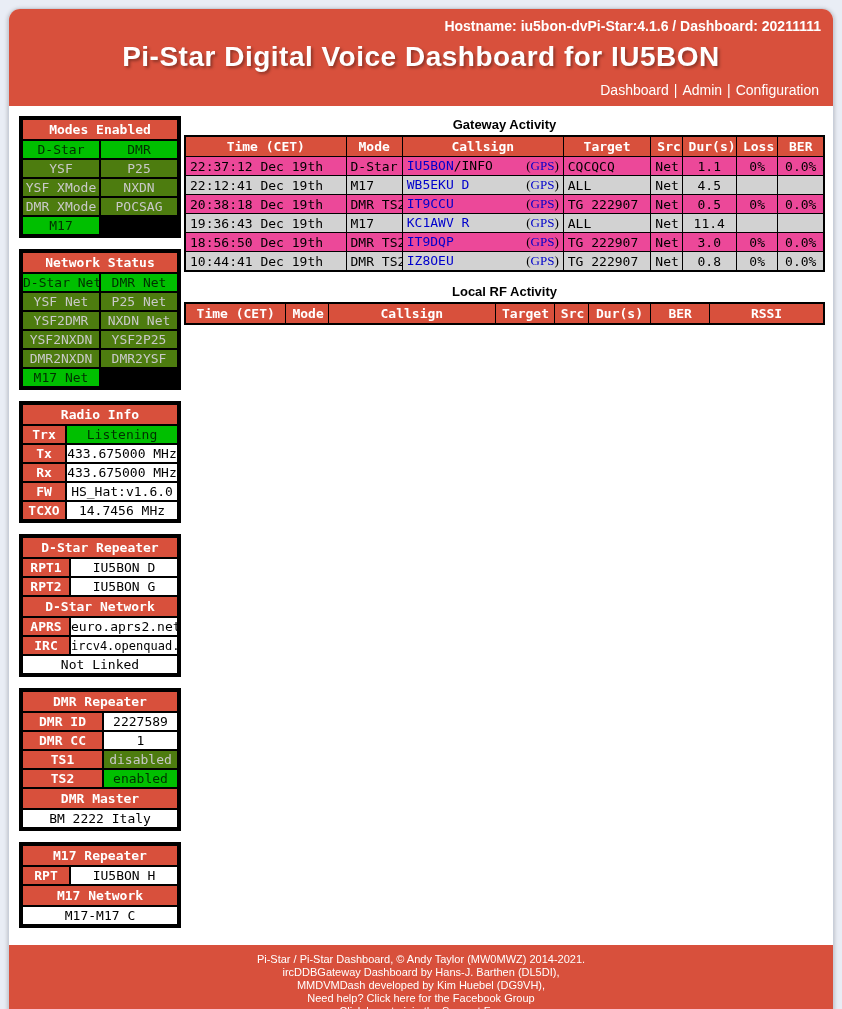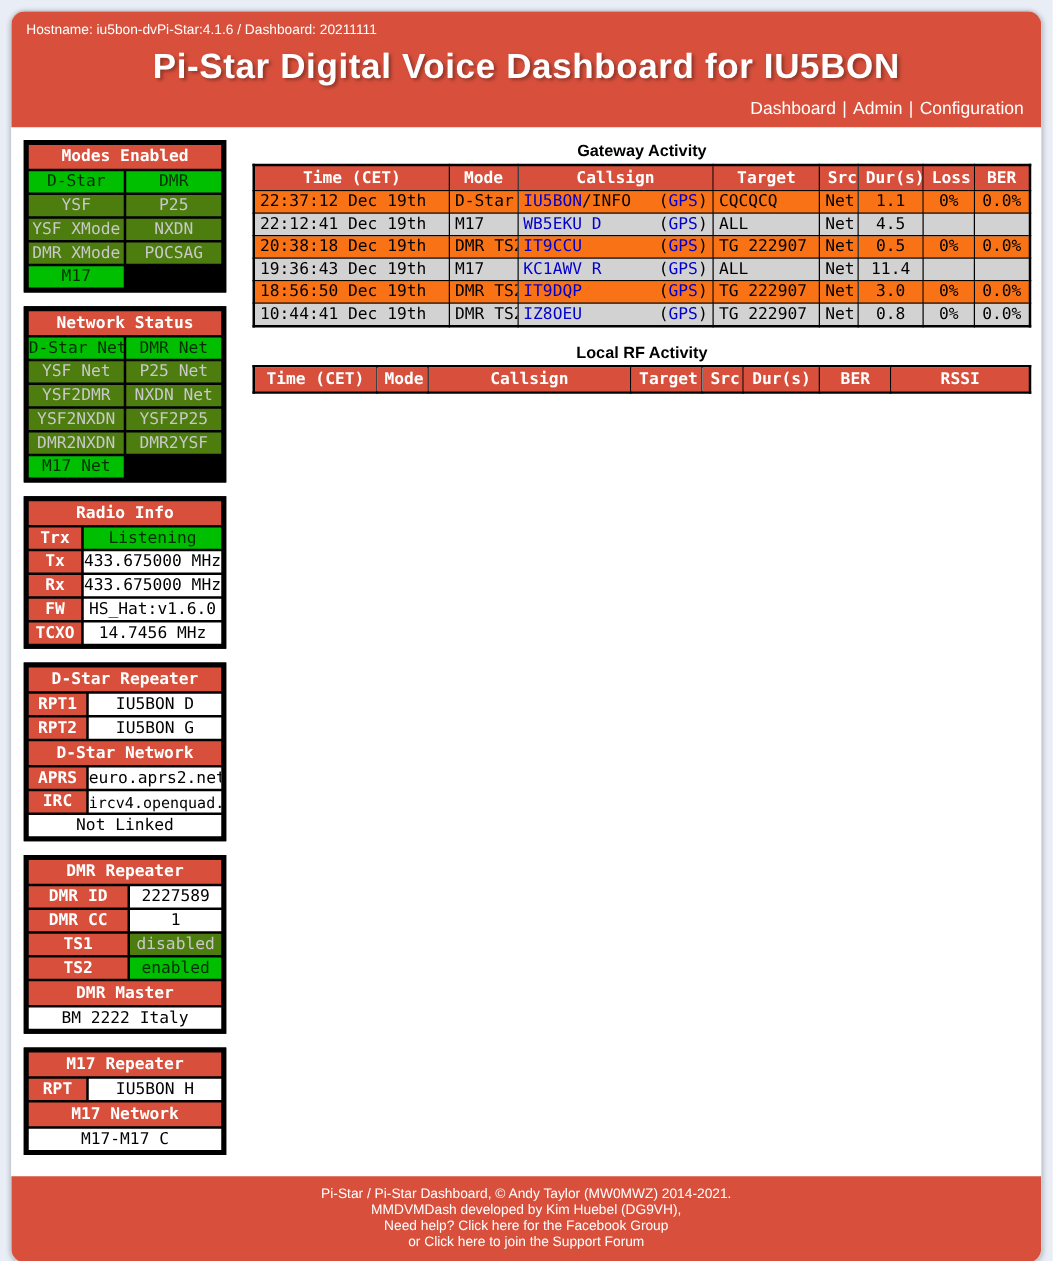--- a/index.html
+++ b/index.html
@@ -1,50 +1,50 @@
 <!DOCTYPE html>
 <html><head>
 <meta charset="utf-8">
 <style>
   html,body{margin:0;padding:0;background:#E9EDF5;font-family:"Liberation Sans",sans-serif;}
   .page{margin:8px 8px 3px 8px;border-radius:12px;background:#FFFFFF;overflow:hidden;border:1px solid #C9CFDA;box-shadow:0 1px 4px rgba(0,0,0,.25);}
   
   .header{background:#D8503C;padding:9px 12px 5px 12px;}
-  .header-top{display:flex;justify-content:flex-start;color:#fff;font-size:11px;font-weight:normal;}
+  .header-top{display:flex;justify-content:flex-end;color:#fff;font-size:14px;font-weight:bold;}
   .page-title{text-align:center;color:#fff;font-size:28px;font-weight:bold;margin:7px 0 0 0;
               text-shadow:2px 2px 3px rgba(0,0,0,.35);letter-spacing:.5px;}
   .nav{text-align:right;color:#fff;font-size:14px;padding:9px 2px 3px 0;}
   .nav a{color:#fff;text-decoration:none;}
   .nav .sep{padding:0 5px;}
   
   .content{display:flex;align-items:flex-start;background:#fff;padding:10px 8px 6px 10px;min-height:800px;}
   .sidebar{width:162px;flex:none;}
-  .main{flex:1;margin-left:21px;min-width:0;}
+  .main{flex:1;margin-left:3px;min-width:0;}
   
   table.panel{width:100%;border-collapse:separate;border-spacing:2px;background:#000;border:2px solid #000;
               margin:0 0 11px 0;font-family:"DejaVu Sans Mono",monospace;table-layout:fixed;}
   table.panel th{background:#D8503C;color:#fff;font-size:13px;font-weight:bold;padding:2px 0;text-align:center;}
   table.panel td{font-size:13px;text-align:center;padding:1px 0;overflow:hidden;white-space:nowrap;}
   td.state[data-state="on"]{background:#00BF00;color:#003000;}
   td.state[data-state="off"]{background:#4d7c0f;color:#C9C9C9;}
   td.state[data-state="empty"]{background:#000;}
   td.state[data-state="plain"]{background:#fff;color:#000;}
   td.lbl{background:#D8503C;color:#fff;font-weight:bold;font-size:13px;}
   td.val{background:#fff;color:#000;}
   
   .section-title{text-align:center;font-weight:bold;font-size:13px;color:#000;margin:1px 0 3px 0;}
   table.activity{width:100%;border-collapse:collapse;border:2px solid #000;
                  font-family:"DejaVu Sans Mono",monospace;font-size:13px;table-layout:fixed;margin-bottom:12px;}
   table.activity th{background:#D8503C;color:#fff;border:1px solid #000;padding:2px 6px;font-weight:bold;overflow:hidden;white-space:nowrap;}
-  table.activity td{border:1px solid #000;padding:1px 4px;white-space:nowrap;overflow:hidden;background:#f97316;}
+  table.activity td{border:1px solid #000;padding:1px 4px;white-space:nowrap;overflow:hidden;background:#ec4899;}
   table.activity tbody tr:nth-child(even) td{background:#D2D2D2;}
   td.c{text-align:center;} td.l{text-align:left;}
   a.cs-link{color:#0000CC;text-decoration:none;}
   .cs-cell{display:flex;justify-content:space-between;}
-  .gps-wrap{color:#000;}
+  .gps-wrap{color:#000;font-family:Liberation Serif, serif;}
   
   .footer{background:#D8503C;color:#fff;text-align:center;font-size:11px;line-height:13px;padding:8px 0 9px 0;}
 </style>
 </head>
 <body>
 
 <div class="page">
 
   <div class="header">
     <div class="header-top">
@@ -388,18 +388,19 @@
             <th>RSSI</th>
           </tr>
         </thead>
       </table>
 
     </div>
   </div>
 
   <div class="footer">
     <div class="line">Pi-Star / Pi-Star Dashboard, © Andy Taylor (MW0MWZ) 2014-2021.</div>
+    <div class="line">ircDDBGateway Dashboard by Hans-J. Barthen (DL5DI),</div>
     <div class="line">MMDVMDash developed by Kim Huebel (DG9VH),</div>
     <div class="line">Need help? Click here for the Facebook Group</div>
     <div class="line">or Click here to join the Support Forum</div>
 
   </div>
 </div>
 
 </body></html>

